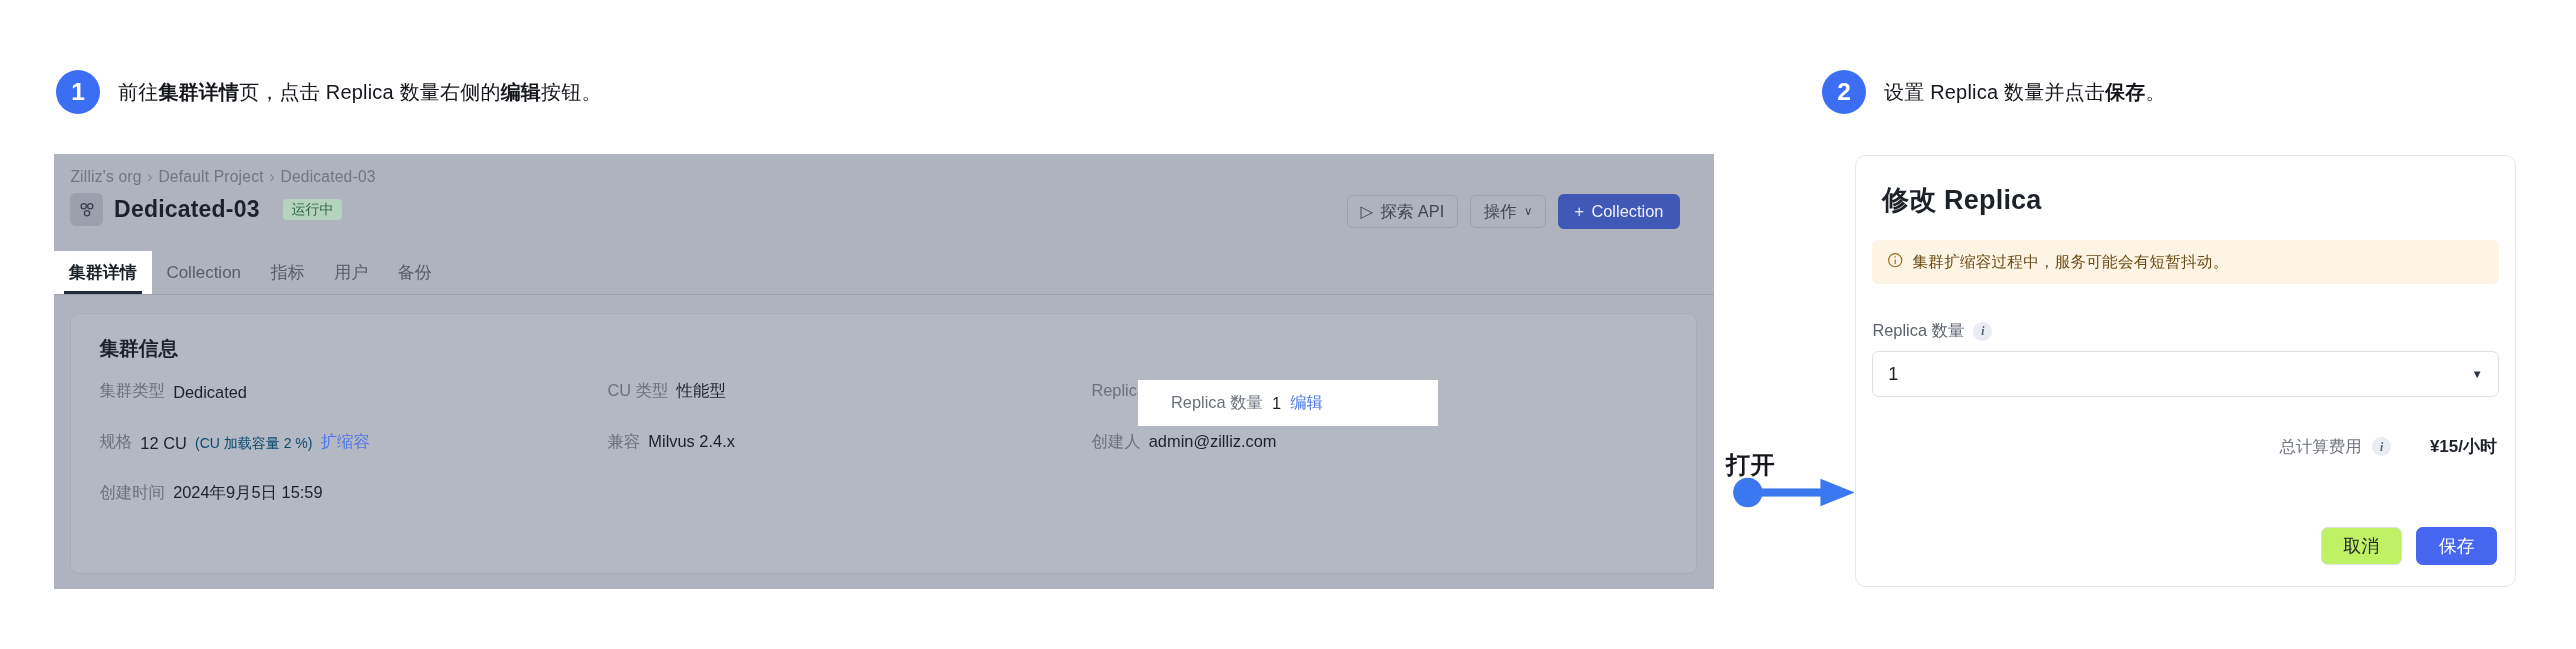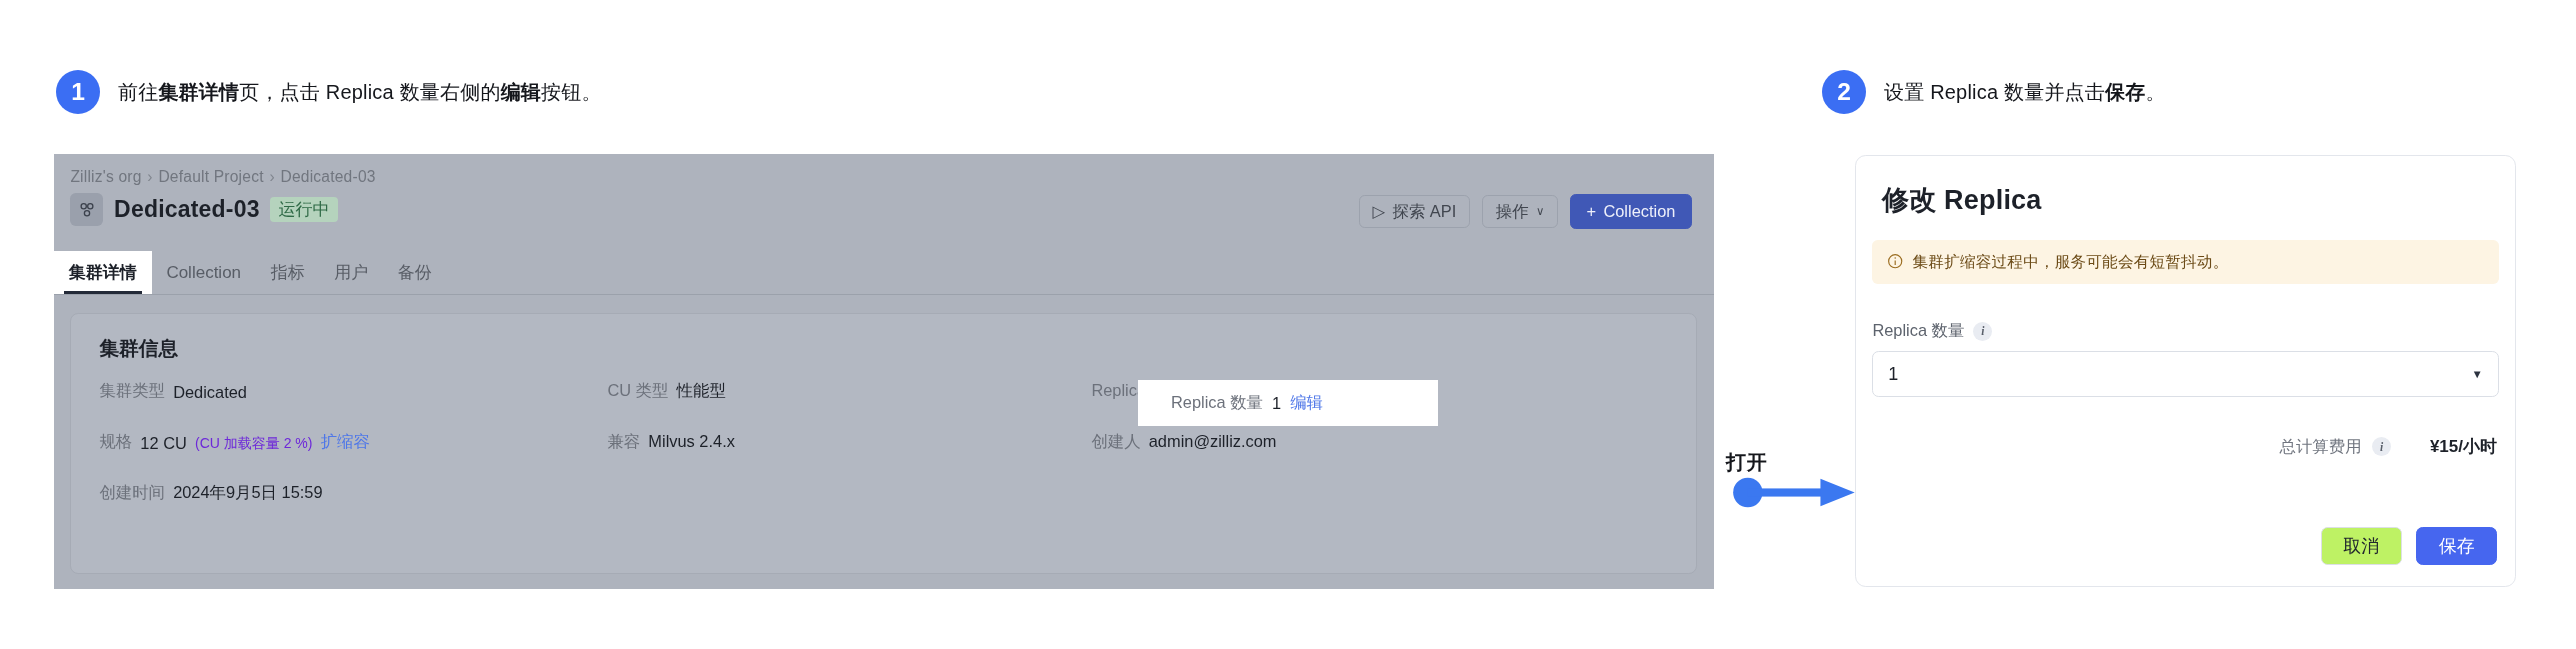--- a/index.html
+++ b/index.html
@@ -52,21 +52,21 @@
     position: absolute;
     left: 54px;
     top: 154px;
     width: 1660px;
     height: 435px;
     background: #aeb3bd;
     overflow: hidden;
   }
   .lp-header {
     position: absolute;
-    left: 0; top: 0; right: 4px;
+    left: 0; top: 0; right: 16px;
     height: 103px;
     text-decoration: underline;
   }
   .breadcrumb {
     position: absolute;
     left: 16.4px;
     top: 14px;
     font-size: 15.6px;
     color: #71767f;
     letter-spacing: 0.2px;
@@ -92,24 +92,25 @@
   .cluster-icon svg { display: block; }
   .cluster-title {
     font-size: 23px;
     font-weight: 700;
     color: #1d2129;
     letter-spacing: 0.2px;
   }
   .status-badge {
     background: #b5d3bd;
     color: #2f6a46;
-    font-size: 17px;
+    font-size: 14px;
     padding: 3.3px 8.2px 4.1px;
     border-radius: 4.1px;
     line-height: 1;
+    margin-left: 13px;
   }
   .header-actions {
     position: absolute;
     right: 18px;
     top: 40px;
     display: flex;
     align-items: center;
     gap: 11.5px;
   }
   .btn {
@@ -202,21 +203,21 @@
     display: flex;
     align-items: baseline;
     gap: 8.2px;
     font-size: 16.4px;
   }
   .c1 { width: 508px; align-items: flex-end; }
   .c2 { width: 484px; }
   .c3 { flex: 1; }
   .info-label { color: #6c717b; white-space: nowrap; }
   .info-value { color: #1d2129; white-space: nowrap; }
-  .info-sub { color: #6d28d9; font-size: 14px; }
+  .info-sub { color: #0c4a6e; font-size: 14px; }
   .link-blue { color: #4f77e8; cursor: pointer; }
 
   
   #replica-spotlight {
     position: absolute;
     left: 1138px;
     top: 380px;
     width: 300px;
     height: 46px;
     background: #ffffff;
@@ -227,21 +228,21 @@
     gap: 9px;
     z-index: 5;
     font-size: 16.4px;
   }
   #replica-spotlight .info-label { color: #6c717b; }
   #replica-spotlight .info-value { color: #1d2129; font-weight: 500; }
   #connector-label {
     position: absolute;
     left: 1726px;
     top: 449px;
-    font-size: 20px;
+    font-size: 24px;
     font-weight: 700;
     color: #15171c;
     letter-spacing: 0.8px;
   }
   #connector-arrow {
     position: absolute;
     left: 1732px;
     top: 477px;
     width: 123px;
     height: 31px;
@@ -270,21 +271,21 @@
   }
   .alert {
     position: absolute;
     left: 16.4px;
     top: 84px;
     right: 16.4px;
     background: #fdf4e3;
     border-radius: 5.7px;
     padding: 11.5px 14.8px;
     display: flex;
-    align-items: flex-end;
+    align-items: flex-start;
     gap: 9px;
     box-sizing: border-box;
   }
   .alert-text {
     font-size: 15.6px;
     color: #6b4a16;
     letter-spacing: 0.2px;
   }
   .field-label {
     position: absolute;

